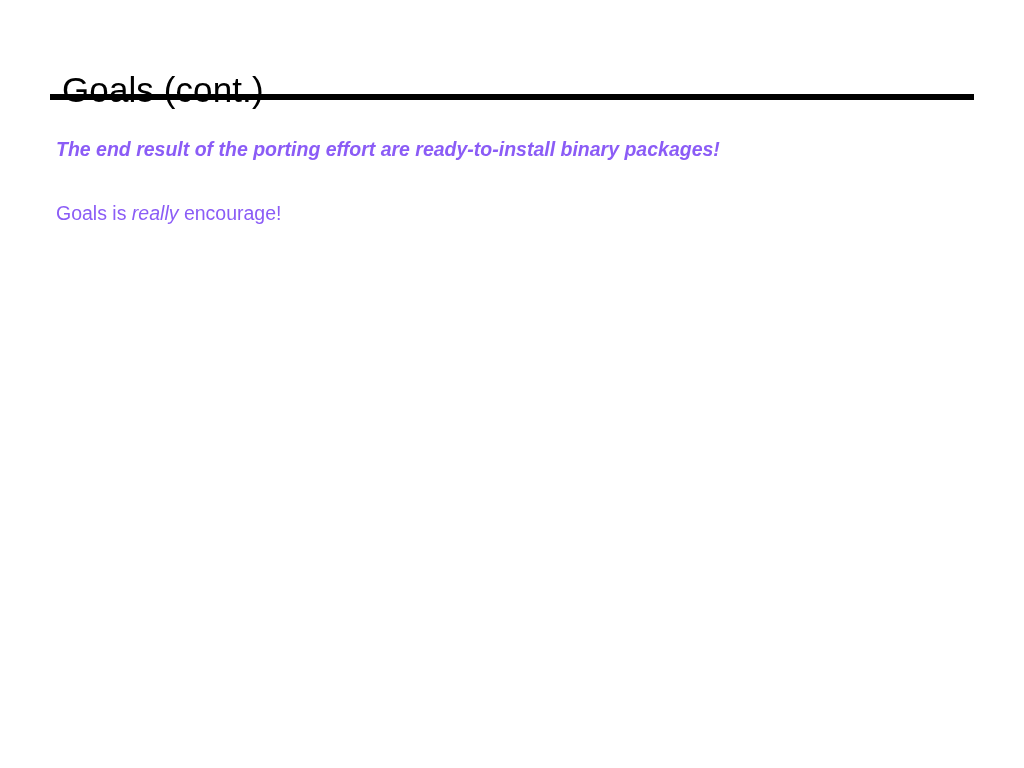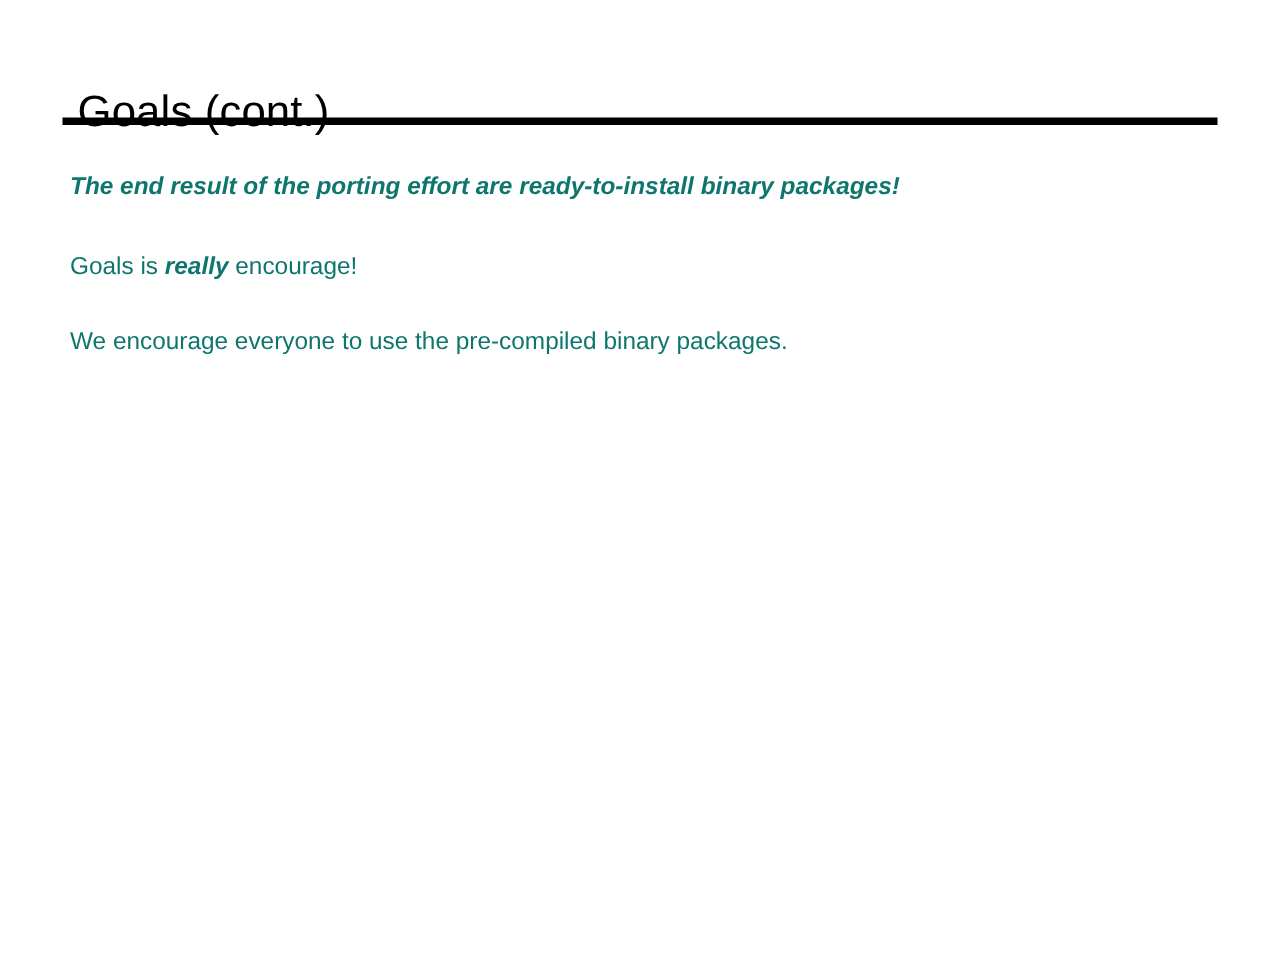--- a/index.html
+++ b/index.html
@@ -41,31 +41,31 @@
   }
   .body-block {
     position: absolute;
     left: 56px;
     top: 136px;
     width: 920px;
   }
   .para {
     font-size: 19.5px;
     line-height: 1.35;
-    color: #0f766e;
+    color: #8b5cf6;
     margin: 0 0 33px 0;
   }
   .para.lead {
     font-weight: bold;
     font-style: italic;
     font-size: 19.5px;
     margin-bottom: 38px;
   }
   .para .em {
-    font-weight: bold;
+    font-weight: normal;
     font-style: italic;
   }
   .para:last-child {
     margin-bottom: 0;
   }
 </style>
 </head>
 <body>
 
 <div class="slide">
@@ -73,16 +73,15 @@
   <h1 class="slide-title">Goals (cont.)</h1>
 
   <div class="title-rule"></div>
 
   <div class="body-block">
 
     <p class="para lead">The end result of the porting effort are ready-to-install binary packages!</p>
 
     <p class="para"><span>Goals is </span><span class="em">really</span><span> encourage!</span></p>
 
-    <p class="para">We encourage everyone to use the pre-compiled binary packages.</p>
 
   </div>
 </div>
 
 </body></html>

